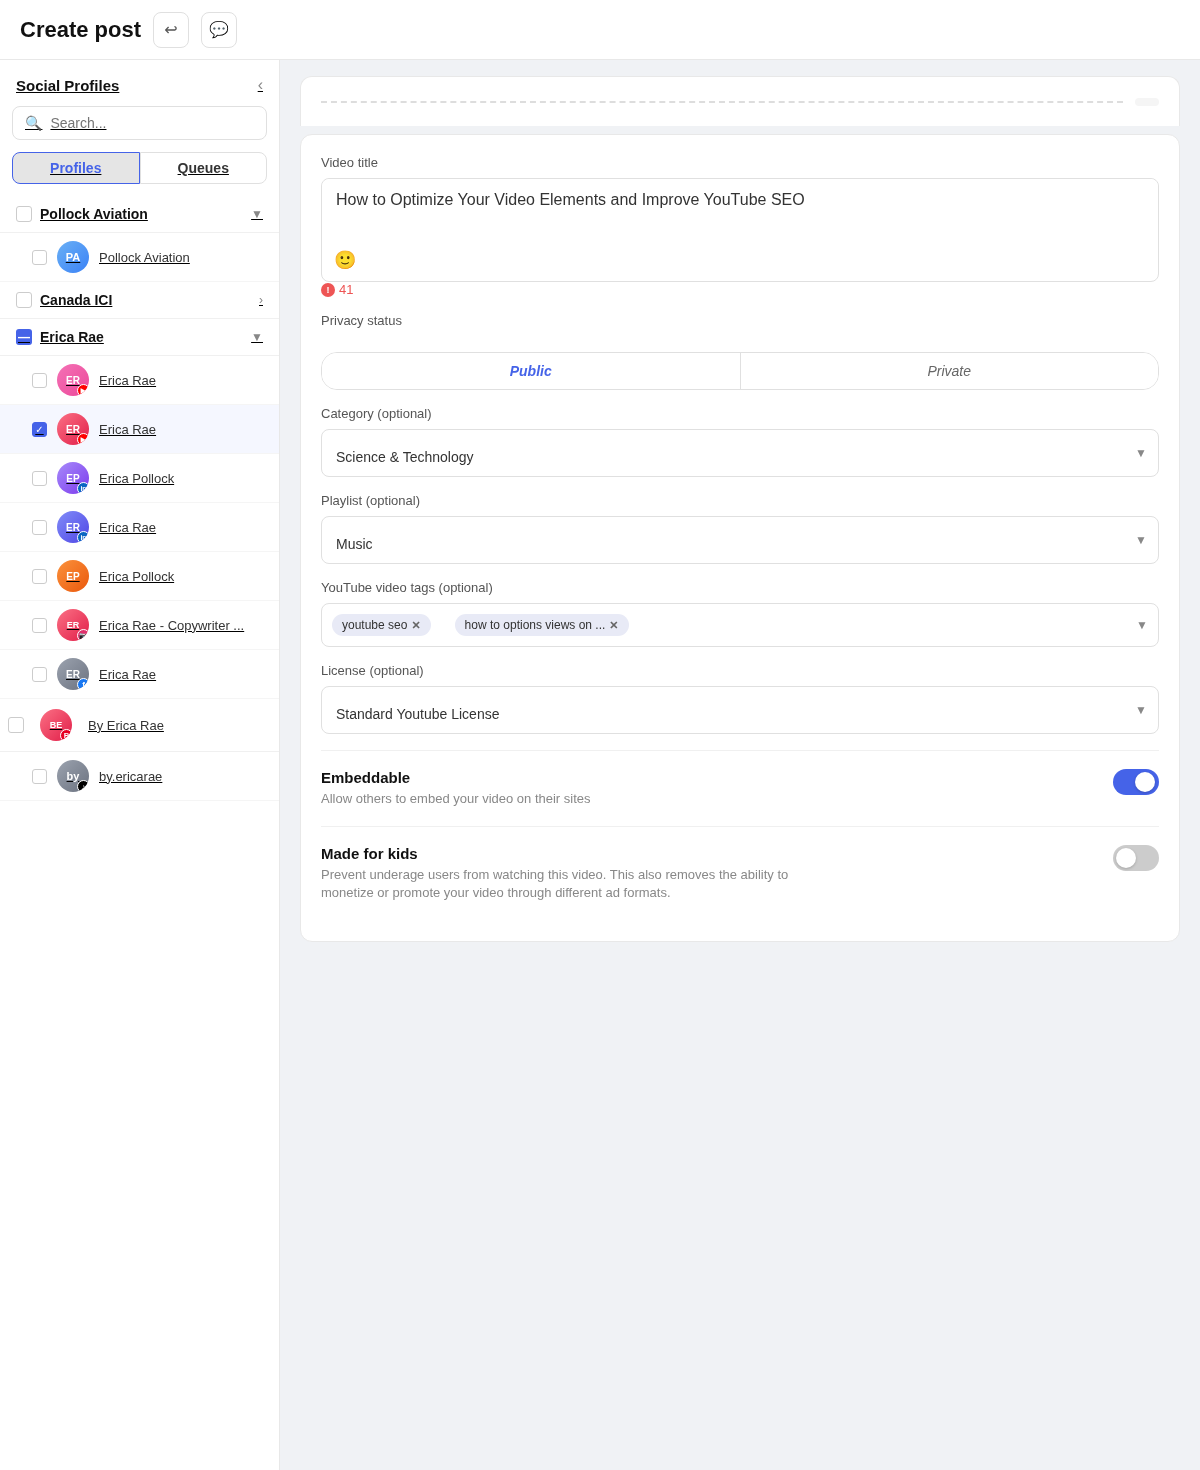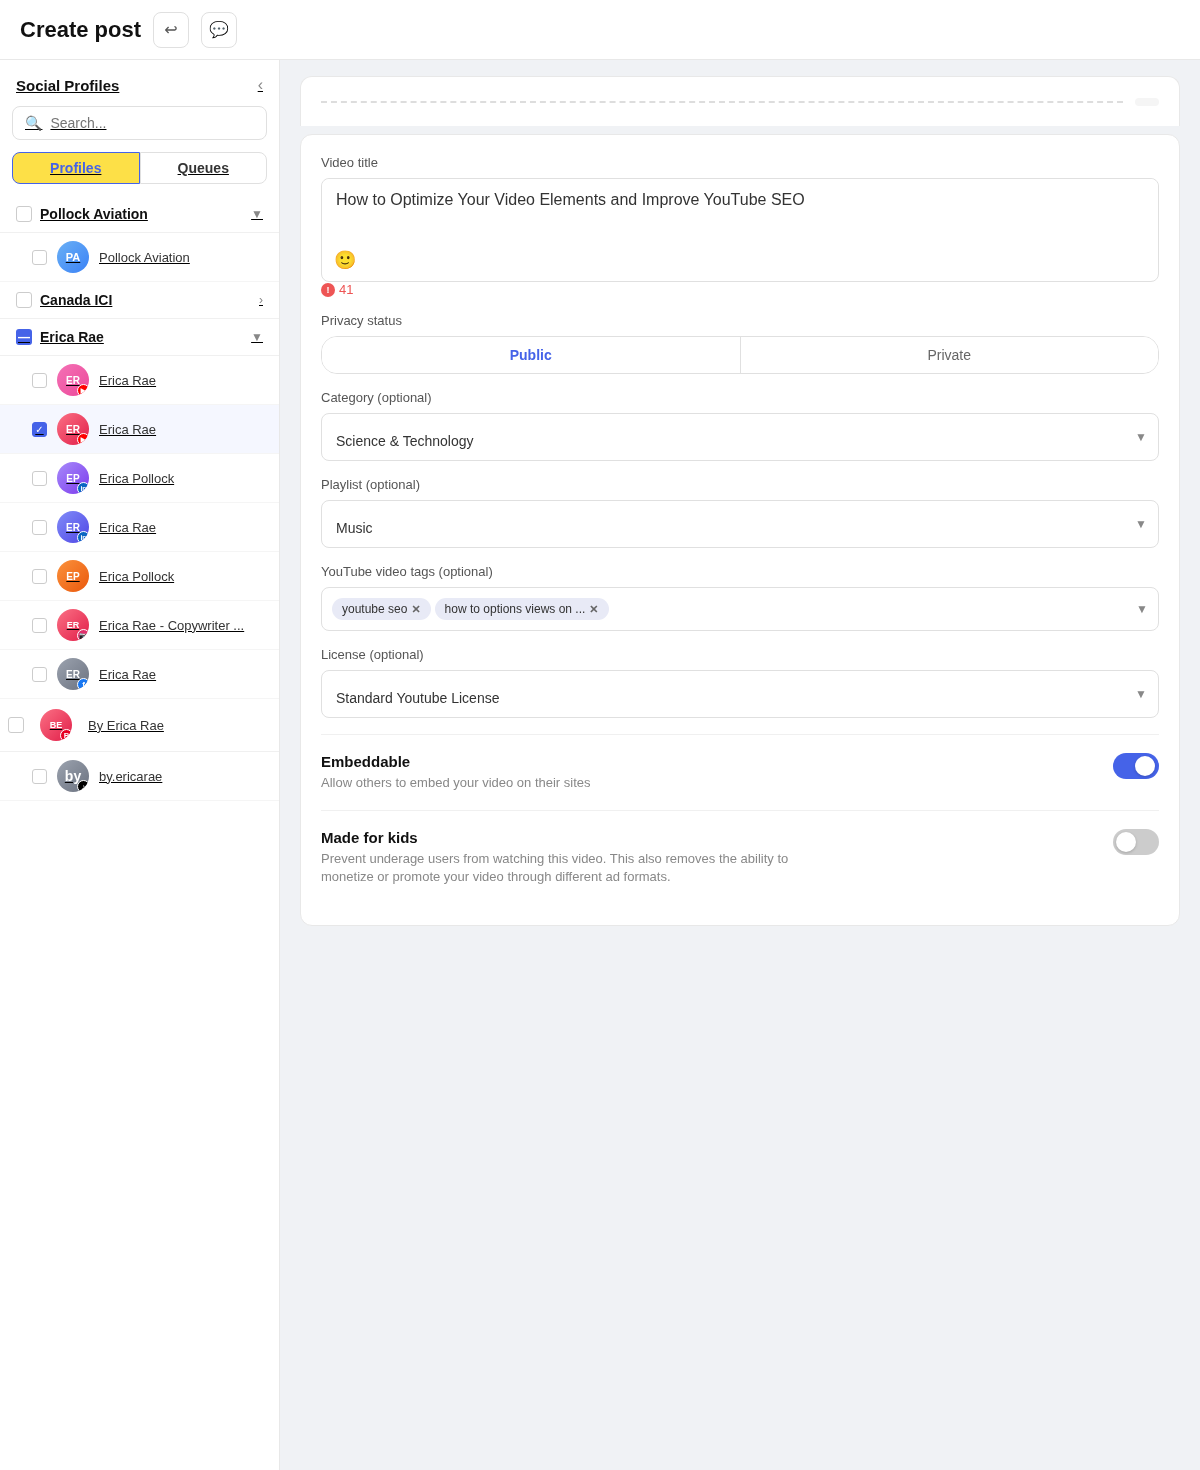--- a/index.html
+++ b/index.html
@@ -102,21 +102,21 @@
       flex: 1;
       padding: 7px 0;
       border: 1px solid #e0e0e0;
       background: #fff;
       font-size: 14px;
       font-weight: 600;
       cursor: pointer;
       color: #333;
     }
     .tab-btn.active {
-      background: #fde047;
+      background: #e5e5e5;
       color: #4563e8;
       border-color: #4563e8;
     }
     .tab-btn:first-child { border-radius: 8px 0 0 8px; }
     .tab-btn:last-child { border-radius: 0 8px 8px 0; }
 
     
     .profile-groups {
       flex: 1;
       overflow-y: auto;
@@ -313,21 +313,22 @@
     }
 
     .privacy-row {
       margin-bottom: 16px;
     }
     .privacy-toggle {
       display: flex;
       border: 1px solid #e0e0e0;
       border-radius: 16px;
       overflow: hidden;
-      margin-top: 8px;
+      margin-top: 24px;
+      font-style: italic;
     }
     .privacy-opt {
       flex: 1;
       padding: 10px 0;
       text-align: center;
       font-size: 14px;
       font-weight: 500;
       cursor: pointer;
       color: #666;
       background: #fff;
@@ -367,21 +368,21 @@
       top: 50%;
       transform: translateY(-50%);
       color: #888;
       font-size: 12px;
       pointer-events: none;
     }
 
     .tags-field {
       display: flex;
       flex-wrap: wrap;
-      gap: 4px;
+      gap: 24px;
       align-items: center;
       border: 1px solid #e0e0e0;
       border-radius: 8px;
       padding: 8px 10px;
       min-height: 44px;
       background: #fff;
     }
     .tag {
       display: flex;
       align-items: center;
@@ -608,21 +609,21 @@
           <div class="profile-checkbox" style="width:16px;height:16px;margin-right:8px;"></div>
           <div class="avatar av-rose" style="position:relative;margin-right:8px;width:32px;height:32px;">
             <span style="font-size:9px;">BE</span>
             <div style="position:absolute;bottom:-1px;right:-1px;width:13px;height:13px;border-radius:50%;border:1.5px solid #fff;display:flex;align-items:center;justify-content:center;background:#e60023;color:#fff;font-size:8px;font-weight:bold;">P</div>
           </div>
           <span class="profile-name" style="font-weight:400;">By Erica Rae</span>
         </div>
         <div class="profile-item">
           <div class="profile-checkbox"></div>
           <div class="avatar av-gray" style="position:relative;">
-            <span style="font-size:14px;">by</span>
+            <span style="font-size:11px;">by</span>
             <div style="position:absolute;bottom:-1px;right:-1px;width:13px;height:13px;border-radius:50%;border:1.5px solid #fff;display:flex;align-items:center;justify-content:center;background:#000;color:#fff;font-size:7px;font-weight:bold;">♪</div>
           </div>
           <span class="profile-name">by.ericarae</span>
         </div>
       </div>
 
     </div>
   </div>
 
   <div class="main-content">

